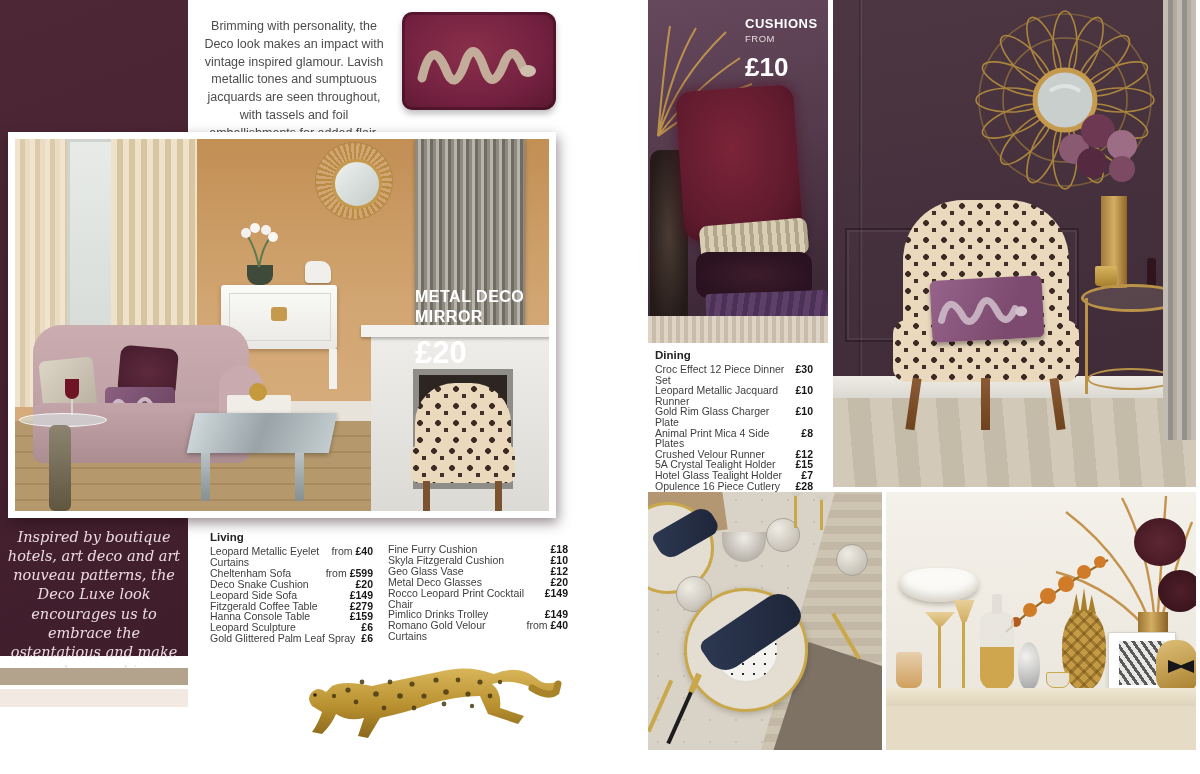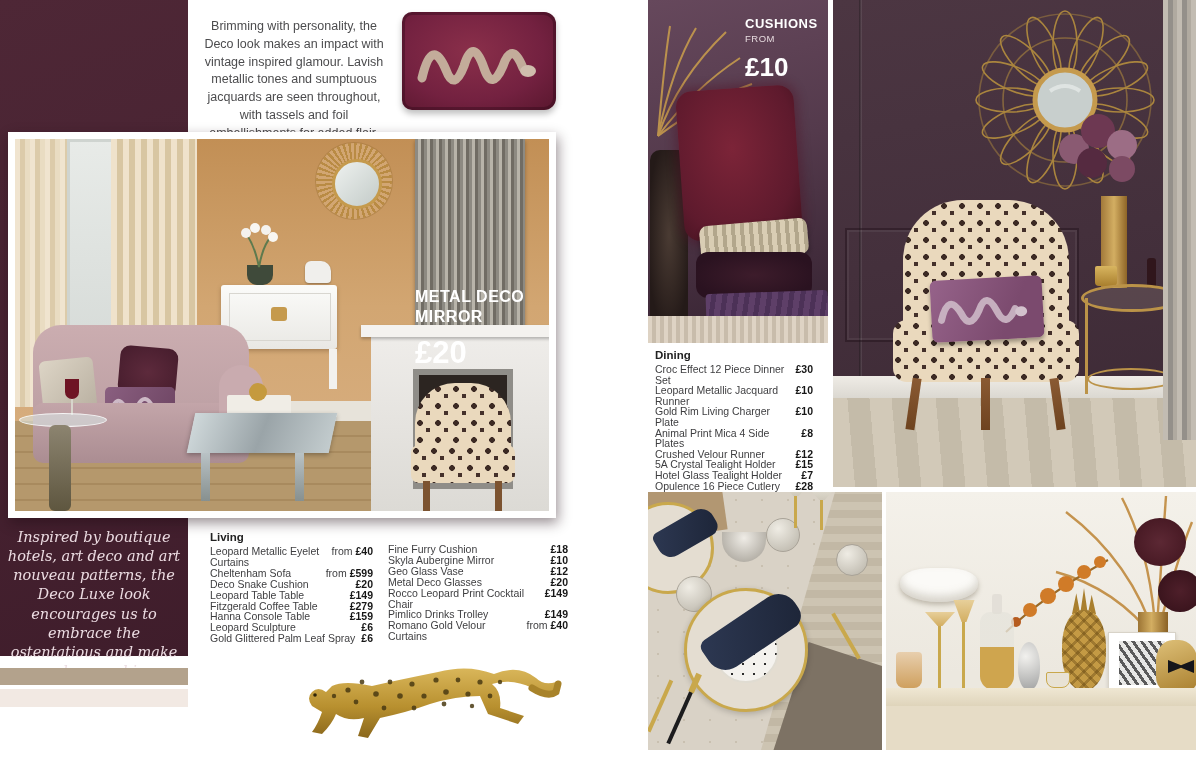--- a/index.html
+++ b/index.html
@@ -286,21 +286,21 @@
           <span class="pprice">£599</span>
         </div>
 
         <div class="prow">
           <span class="pname">Deco Snake Cushion</span>
 
           <span class="pprice">£20</span>
         </div>
 
         <div class="prow">
-          <span class="pname">Leopard Table Table</span>
+          <span class="pname">Leopard Side Sofa</span>
 
           <span class="pprice">£149</span>
         </div>
 
         <div class="prow">
           <span class="pname">Fitzgerald Coffee Table</span>
 
           <span class="pprice">£279</span>
         </div>
 
@@ -326,21 +326,21 @@
   <div class="abs plist" id="living-col2">
     <div>
 
         <div class="prow">
           <span class="pname">Fine Furry Cushion</span>
 
           <span class="pprice">£18</span>
         </div>
 
         <div class="prow">
-          <span class="pname">Skyla Aubergine Mirror</span>
+          <span class="pname">Skyla Fitzgerald Cushion</span>
 
           <span class="pprice">£10</span>
         </div>
 
         <div class="prow">
           <span class="pname">Geo Glass Vase</span>
 
           <span class="pprice">£12</span>
         </div>
 
@@ -507,21 +507,21 @@
           <span class="pprice">£30</span>
         </div>
 
         <div class="prow">
           <span class="pname">Leopard Metallic Jacquard Runner</span>
 
           <span class="pprice">£10</span>
         </div>
 
         <div class="prow">
-          <span class="pname">Gold Rim Living Charger Plate</span>
+          <span class="pname">Gold Rim Glass Charger Plate</span>
 
           <span class="pprice">£10</span>
         </div>
 
         <div class="prow">
           <span class="pname">Animal Print Mica 4 Side Plates</span>
 
           <span class="pprice">£8</span>
         </div>
 

